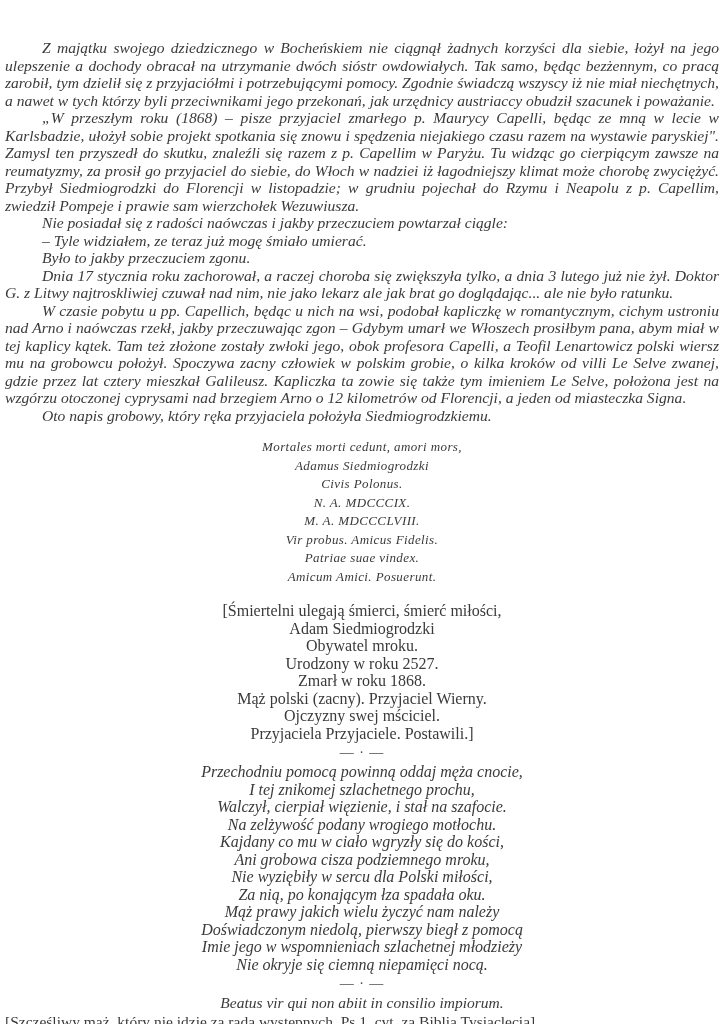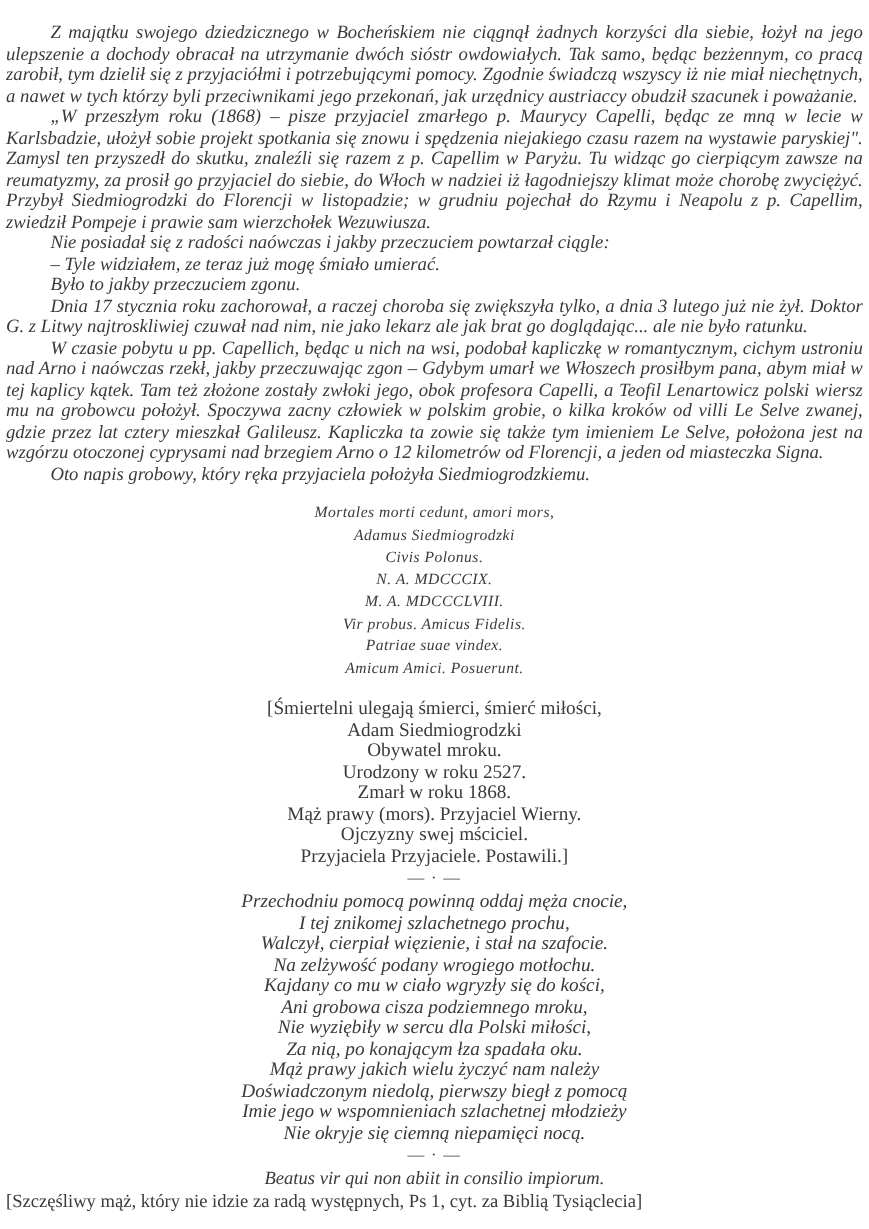--- a/index.html
+++ b/index.html
@@ -13,20 +13,21 @@
     overflow: hidden;
   }
   .page {
     box-sizing: border-box;
     width: 724px;
     height: 897px;
     padding: 19px 5px 0 5px;
     background: #ffffff;
     color: #3a3a3a;
     font-family: "Liberation Serif", "DejaVu Serif", serif;
+    margin-top: 20px;
   }
   
   .body-text p {
     margin: 0;
     font-style: italic;
     font-size: 15.6px;
     line-height: 17.5px;
     text-align: justify;
     text-indent: 37px;
   }
@@ -96,21 +97,21 @@
       <div class="line">Patriae suae vindex.</div>
       <div class="line">Amicum Amici. Posuerunt.</div>
     </section>
 
   <section class="center-block epitaph-polish">
       <div class="line">[Śmiertelni ulegają śmierci, śmierć miłości,</div>
       <div class="line">Adam Siedmiogrodzki</div>
       <div class="line">Obywatel mroku.</div>
       <div class="line">Urodzony w roku 2527.</div>
       <div class="line">Zmarł w roku 1868.</div>
-      <div class="line">Mąż prawy (mors). Przyjaciel Wierny.</div>
+      <div class="line">Mąż polski (zacny). Przyjaciel Wierny.</div>
       <div class="line">Ojczyzny swej mściciel.</div>
       <div class="line">Przyjaciela Przyjaciele. Postawili.]</div>
     </section>
 
   <div class="divider">— · —</div>
 
   <section class="center-block poem">
       <div class="line">Przechodniu pomocą powinną oddaj męża cnocie,</div>
       <div class="line">I tej znikomej szlachetnego prochu,</div>
       <div class="line">Walczył, cierpiał więzienie, i stał na szafocie.</div>

